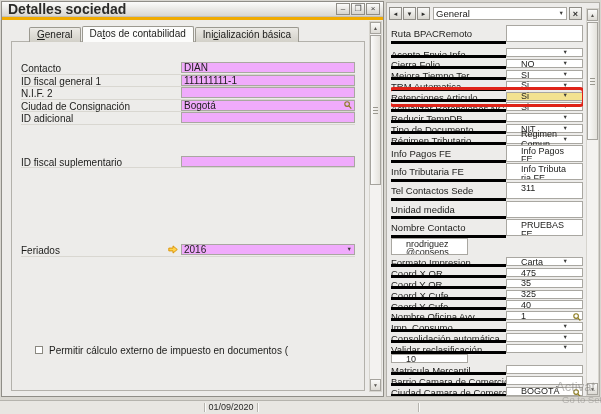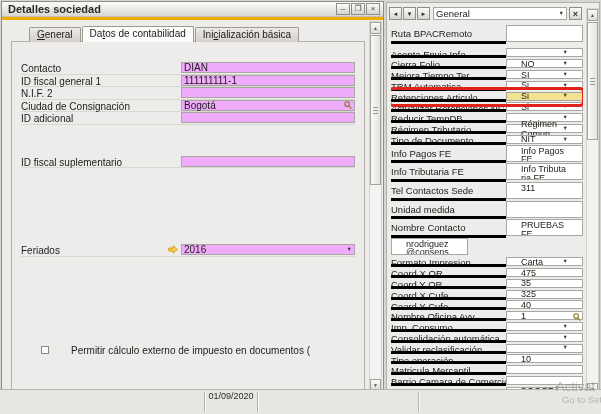--- a/index.html
+++ b/index.html
@@ -15,21 +15,21 @@
   
   .dialog {
     position:absolute; left:1px; top:1px; width:383px; height:396px;
     background:#edecea; border:1px solid #8f8d87;
   }
   .titlebar {
     height:15px; display:flex; align-items:center; padding:0 3px;
     background:linear-gradient(#fcfcfb,#d9d7d1);
     border-bottom:1px solid #c2c0ba;
   }
-  .title { font-size:11px; font-weight:bold; color:#2b2b29; padding-left:3px; }
+  .title { font-size:14px; font-weight:bold; color:#2b2b29; padding-left:3px; }
   .win-btns { margin-left:auto; display:flex; gap:1px; }
   .win-btn {
     width:14px; height:12px; border:1px solid #8f8d87;
     background:linear-gradient(#fbfbfa,#d6d4ce);
     font-size:8px; line-height:10px; text-align:center; color:#3a3a38;
     cursor:default;
   }
   .goldbar { height:3px; background:#f0ab00; }
 
   .tabstrip { position:absolute; left:27px; top:25px; display:flex; gap:1px; z-index:3; }
@@ -52,21 +52,21 @@
   .f-input {
     position:absolute; left:160px; right:0; top:0; height:11px;
     background:#f0abfc; border:1px solid #a9a7a1;
     display:flex; align-items:center; padding:0 2px; font-size:10px;
   }
   .f-val { white-space:nowrap; overflow:hidden; }
   .dd { margin-left:auto; font-size:5.5px; color:#3a3a38; line-height:1; }
   .mag { margin-left:auto; display:flex; }
   .link-arrow { position:absolute; left:147px; top:1px; z-index:2; display:flex; }
 
-  .chk-row { display:flex; align-items:center; gap:22px; font-size:10px; margin-left:20px; }
+  .chk-row { display:flex; align-items:center; gap:6px; font-size:10px; margin-left:14px; }
   .chk-box { width:8px; height:8px; background:#fff; border:1px solid #8a8880; flex:none; }
 
   
   .scrollbar { position:absolute; width:13px; background:#f3f2f0; border:1px solid #d6d4ce; }
   .sb-btn {
     position:absolute; left:0; right:0; height:12px;
     background:linear-gradient(#fbfbfa,#dddbd5); border:1px solid #a5a39d;
     display:flex; align-items:center; justify-content:center;
     font-size:5px; color:#55534f;
   }
@@ -121,21 +121,21 @@
     padding-top:1px; word-break:break-all; overflow:hidden; }
   .sp-val.yellow { background:#f3e290; }
   .sp-val .mag { position:absolute; right:1px; top:1px; }
   .hl {
     position:absolute; left:-3px; right:-2px; top:-4px; bottom:-5px;
     border:3px solid #df2318; border-radius:5px; z-index:6; pointer-events:none;
   }
 
   
   .statusbar {
-    position:absolute; left:0; right:0; bottom:0; height:25px;
+    position:absolute; left:0; right:0; bottom:0; height:14px;
     background:#e8e6e2; border-top:1px solid #b5b3ad;
   }
   .sb-cell-line { position:absolute; top:2px; bottom:2px; width:1px;
     background:#b5b3ad; box-shadow:1px 0 0 #fbfbfa; }
   .sb-date { position:absolute; left:205px; width:52px; top:1px;
     text-align:center; font-size:9px; color:#2b2b29; }
 
   
   .wm1 { position:absolute; left:556px; top:379px; font-size:13px;
     color:rgba(130,128,124,0.55); z-index:9; white-space:nowrap; }
@@ -294,30 +294,30 @@
         </div>
       </div>
       <div class="sp-row">
         <span class="sp-label">Reducir TempDB</span>
         <div class="sp-val">
           <span></span>
           <span class="dd">▼</span>
         </div>
       </div>
       <div class="sp-row">
+        <span class="sp-label">Tipo de Documento</span>
+        <div class="sp-val">
+          <span>NIT</span>
+          <span class="dd">▼</span>
+        </div>
+      </div>
+      <div class="sp-row">
         <span class="sp-label">Régimen Tributario</span>
         <div class="sp-val">
           <span>Régimen Comun</span>
-          <span class="dd">▼</span>
-        </div>
-      </div>
-      <div class="sp-row">
-        <span class="sp-label">Tipo de Documento</span>
-        <div class="sp-val">
-          <span>NIT</span>
           <span class="dd">▼</span>
         </div>
       </div>
       <div class="sp-row tall">
         <span class="sp-label">Info Pagos FE</span>
         <div class="sp-val"><span>Info Pagos FE</span></div>
       </div>
       <div class="sp-row tall">
         <span class="sp-label">Info Tributaria FE</span>
         <div class="sp-val"><span>Info Tributaria FE</span></div>
@@ -395,21 +395,20 @@
         </div>
       </div>
       <div class="sp-row">
         <span class="sp-label">Validar reclasificación</span>
         <div class="sp-val">
           <span></span>
           <span class="dd">▼</span>
         </div>
       </div>
       <div class="sp-row">
-        <span class="sp-label">Tipo operación</span>
         <div class="sp-val">
           <span>10</span>
         </div>
       </div>
       <div class="sp-row">
         <span class="sp-label">Matricula Mercantil</span>
         <div class="sp-val">
           <span></span>
         </div>
       </div>

